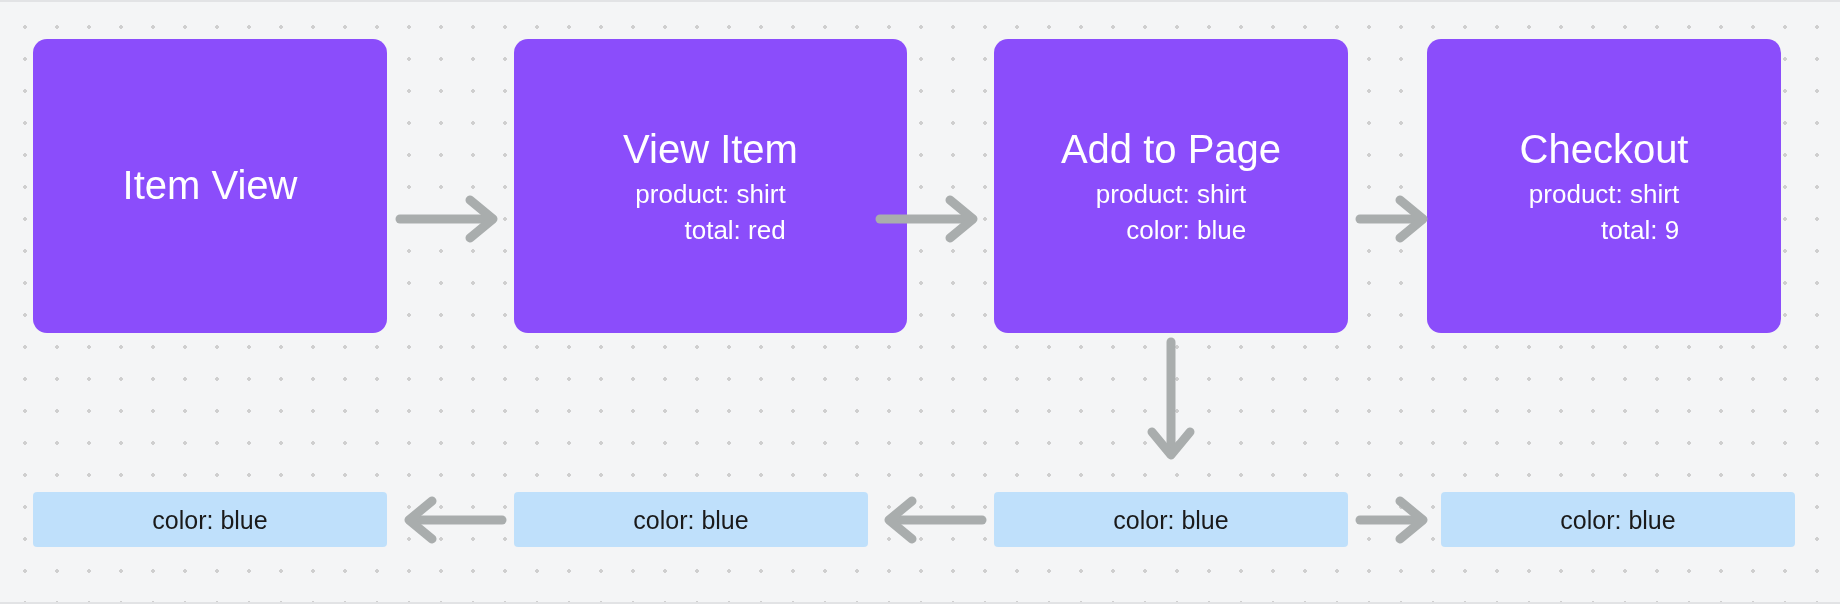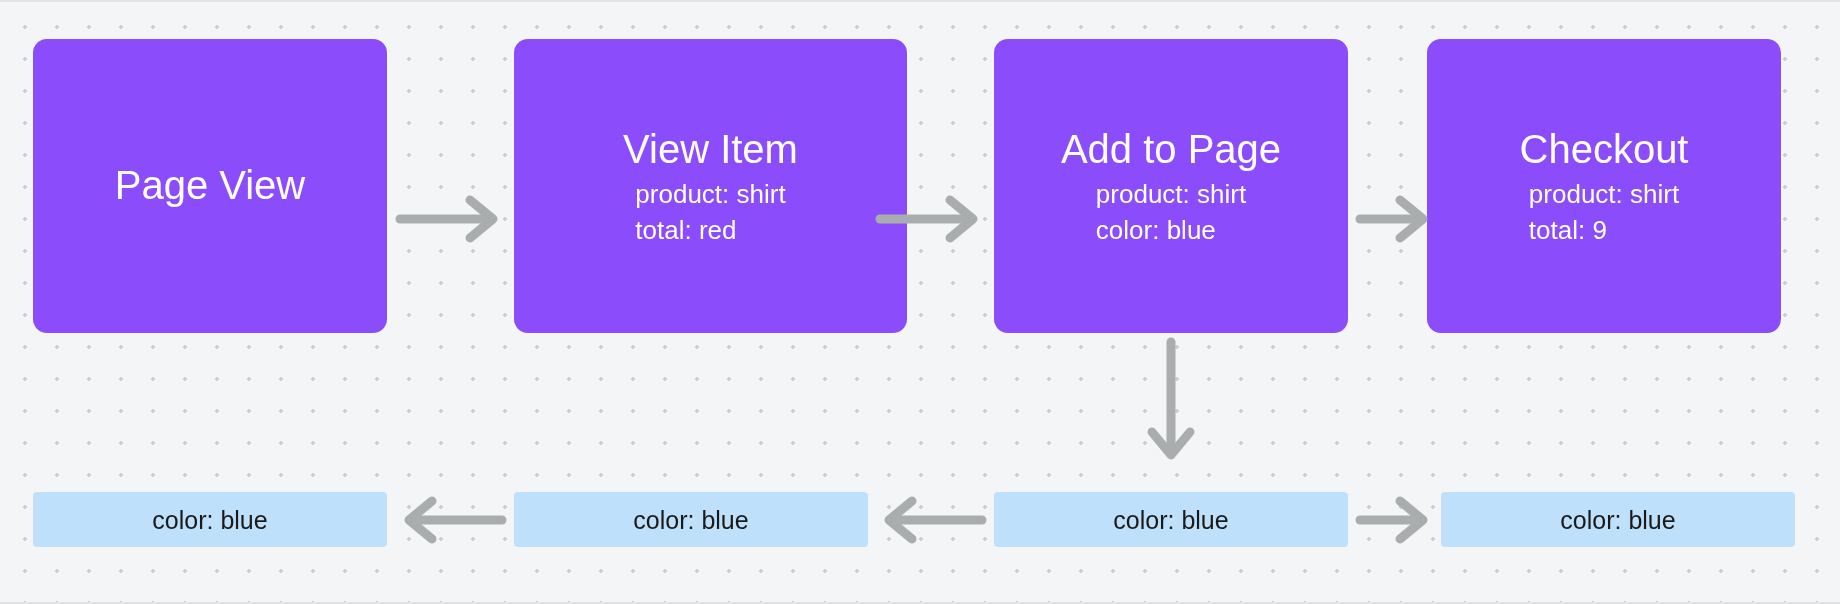--- a/index.html
+++ b/index.html
@@ -47,21 +47,21 @@
     font-size: 40px;
     line-height: 50px;
     font-weight: 400;
     color: #ffffff;
     white-space: nowrap;
     text-align: center;
   }
   .event-props {
     display: flex;
     flex-direction: column;
-    align-items: flex-start;
+    align-items: flex-end;
     margin-top: 2px;
   }
   .event-prop {
     font-size: 26px;
     line-height: 36px;
     font-weight: 400;
     color: #ffffff;
     white-space: nowrap;
     text-align: center;
   }
@@ -97,21 +97,21 @@
     display: block;
     overflow: visible;
   }
 </style>
 </head>
 <body>
 
 <div id="canvas">
 
   <div class="event-node no-props" style="left:33px; width:354px;">
-    <div class="event-title">Page View</div>
+    <div class="event-title">Item View</div>
     <div class="event-props"></div>
   </div>
 
   <div class="event-node" style="left:514px; width:393px;">
     <div class="event-title">View Item</div>
     <div class="event-props">
       <div class="event-prop">product: shirt</div>
       <div class="event-prop">total: red</div>
     </div>
   </div>

